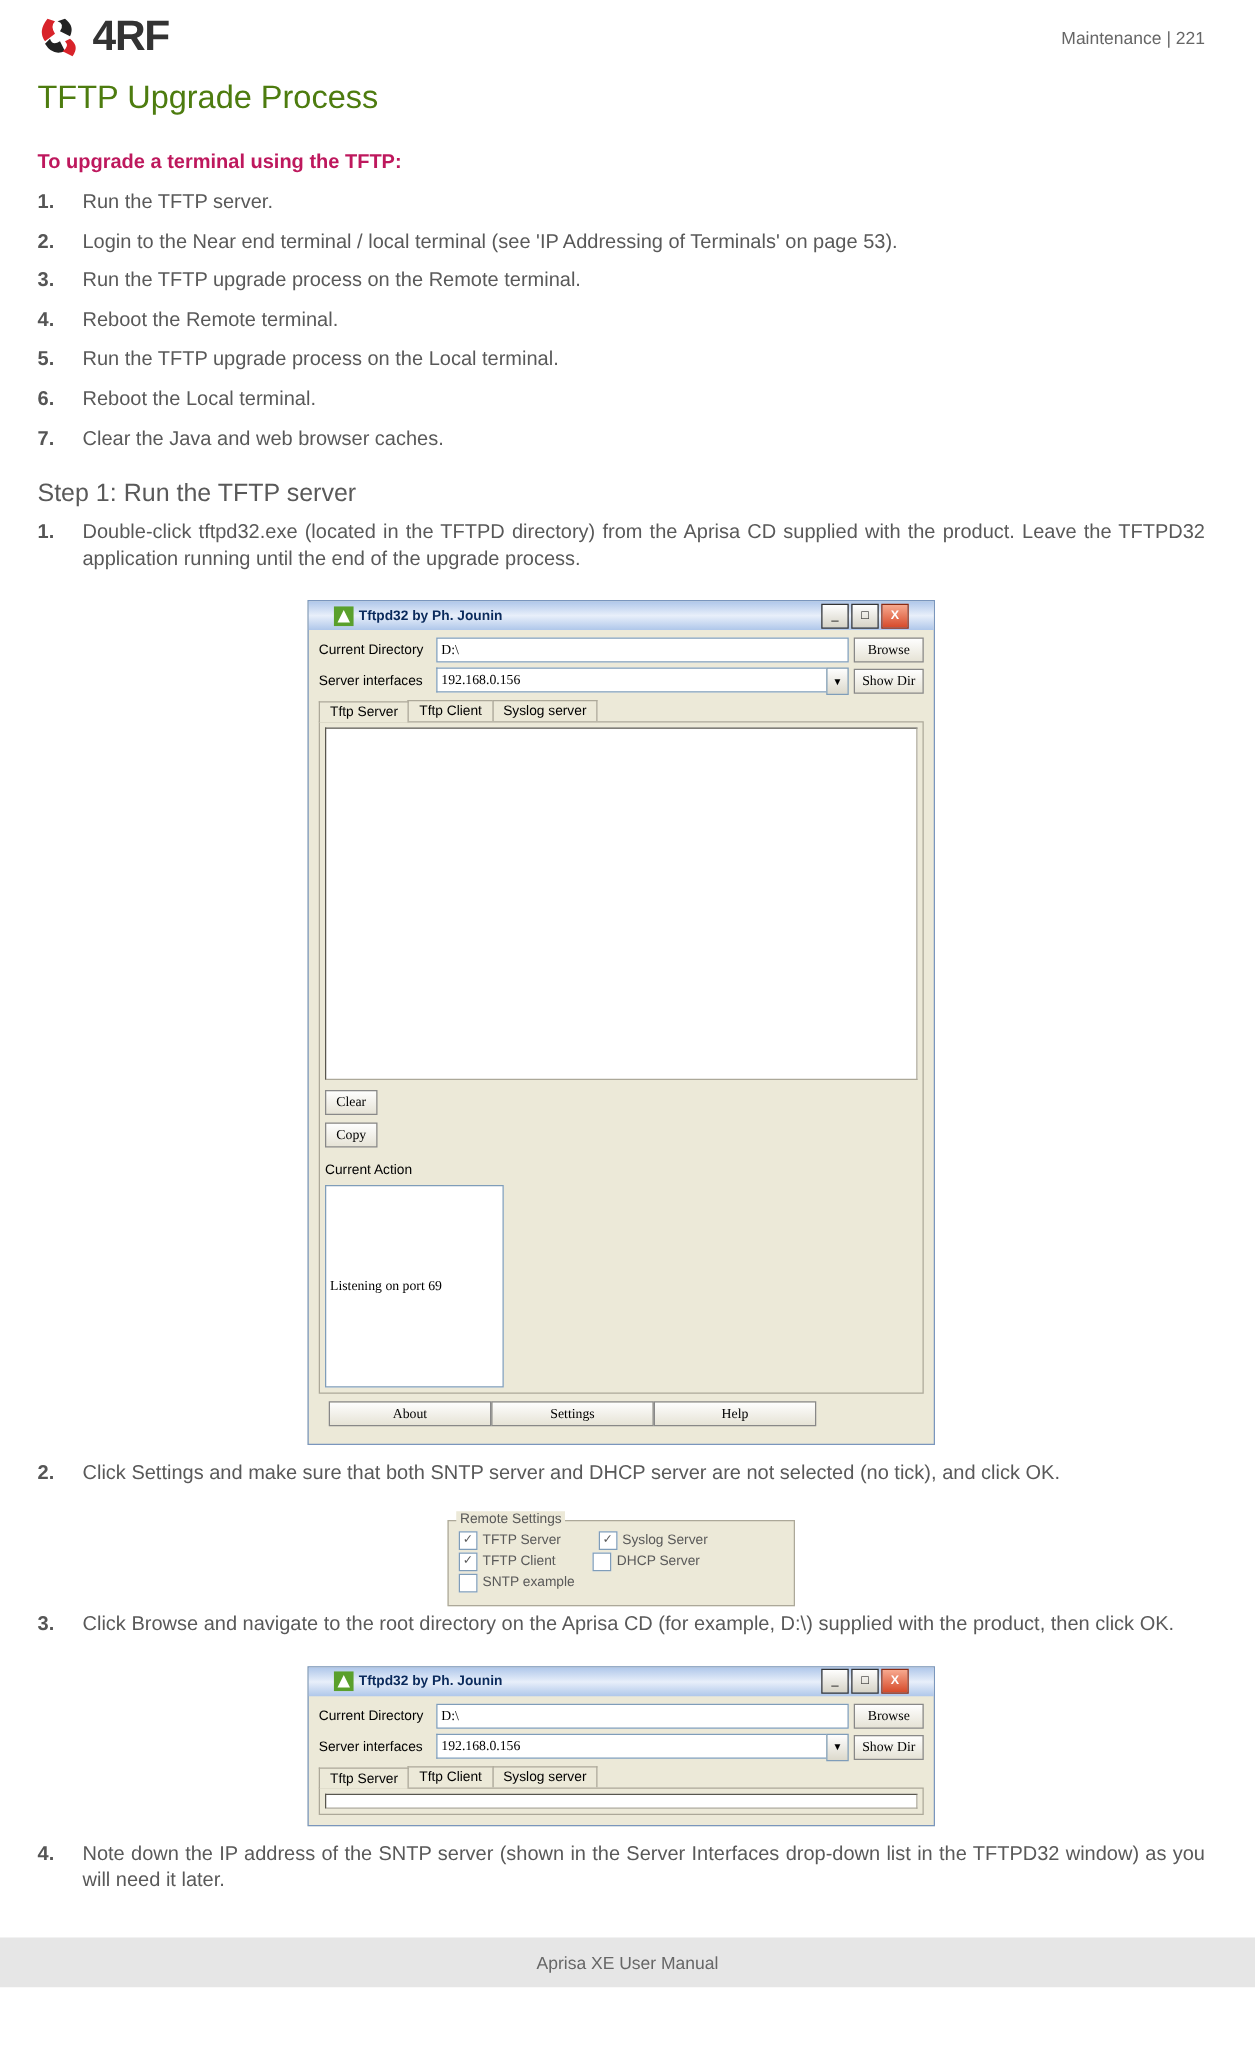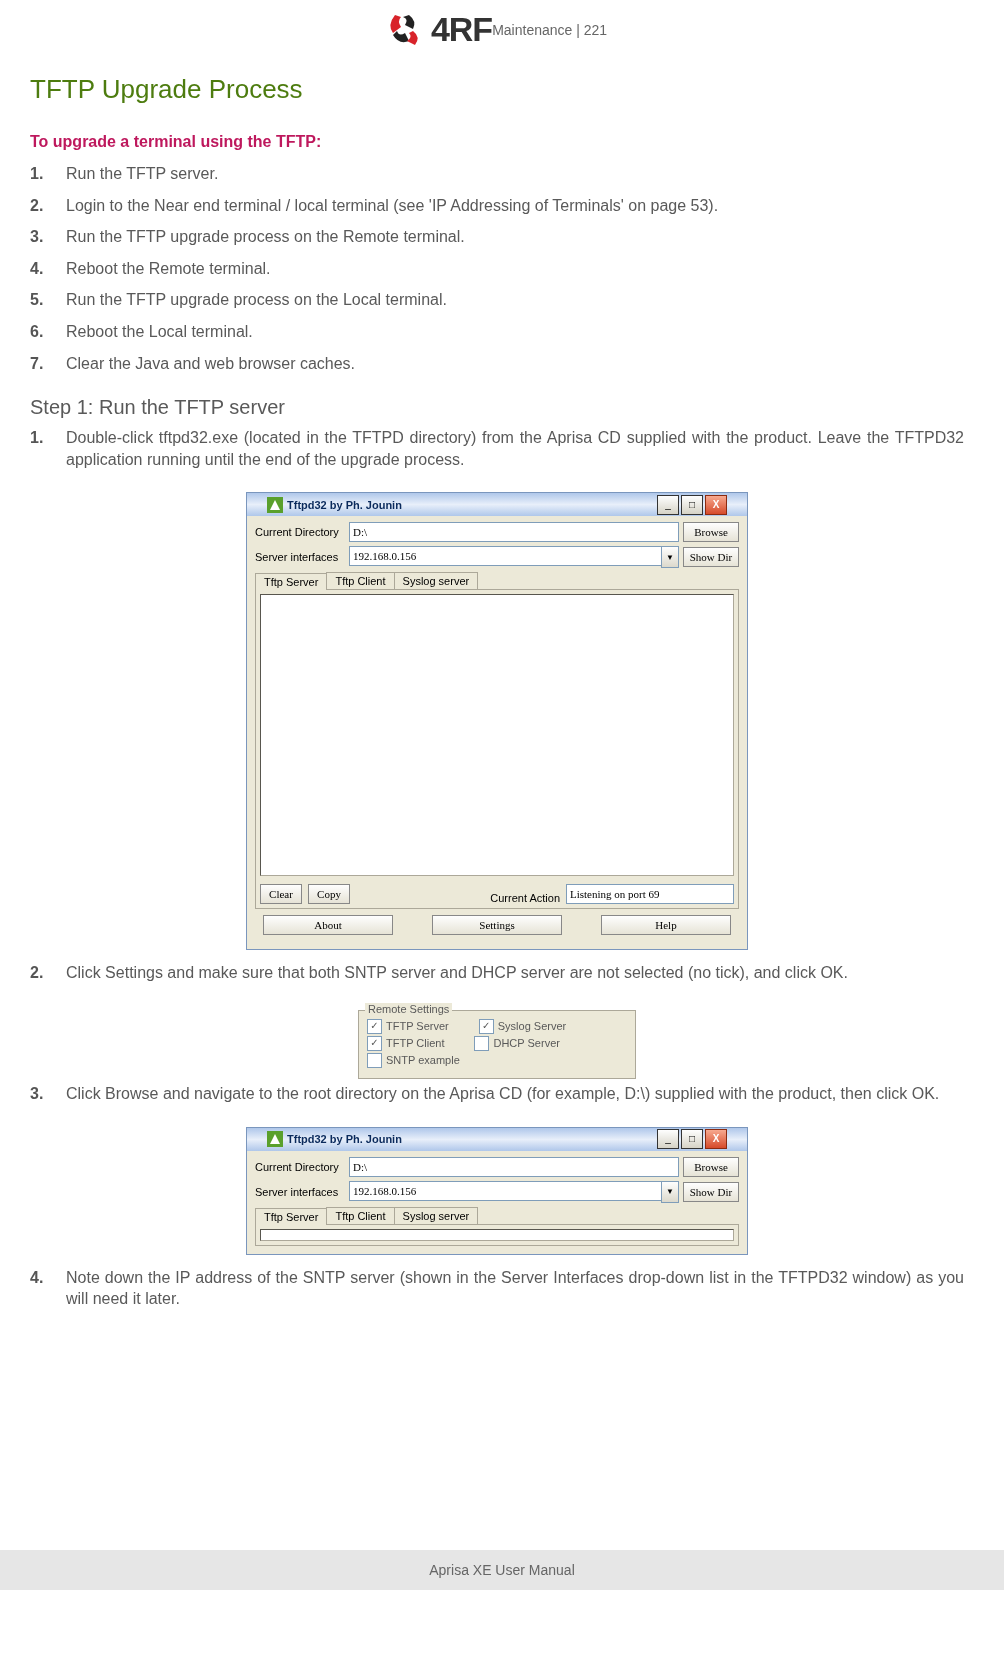--- a/index.html
+++ b/index.html
@@ -10,23 +10,23 @@
     background: #fff;
     width: 1004px;
   }
   .page {
     padding: 10px 40px 0 30px;
     min-height: 1580px;
     position: relative;
   }
   .header {
     display: flex;
-    justify-content: center;
+    justify-content: space-between;
     align-items: center;
-    margin-bottom: 25px;
+    margin-bottom: 13px;
   }
   .logo {
     display: flex;
     align-items: center;
     font-size: 34px;
     font-weight: bold;
     color: #333;
     letter-spacing: -1px;
   }
   .logo svg { margin-right: 6px; }
@@ -126,23 +126,23 @@
     border:1px solid #aca899; border-bottom:none; padding:2px 8px;
     background:#ece9d8; font-size:11px; margin-right:-1px;
   }
   .tab.active { background:#ece9d8; position:relative; top:1px; z-index:2; }
   .tab-panel {
     border:1px solid #aca899; background:#ece9d8; position:relative; z-index:1;
   }
   .listarea { background:#fff; border:1px inset #aca899; margin:4px; }
   .big-list { height:280px; }
   .small-list { height:10px; }
-  .bottom-row { display:flex; align-items:flex-end; gap:6px; padding:4px; }
+  .bottom-row { display:flex; align-items:flex-start; gap:6px; padding:4px;flex-direction:column; }
   .bottom-row .spacer { flex:1; }
-  .foot-row { display:flex; justify-content:space-between; padding:6px 8px; }
+  .foot-row { display:flex; justify-content:flex-start; padding:6px 8px; }
   .foot-row .btn { min-width:130px; }
   .groupbox {
     border:1px solid #aca899; padding:6px 8px 8px 8px; position:relative; margin:4px 0;
     background:#ece9d8; font-size:11px;
   }
   .groupbox .legend {
     position:absolute; top:-8px; left:6px; background:#ece9d8; padding:0 3px;
   }
   .chk-row { display:flex; gap:30px; margin:2px 0; }
   .chk { display:flex; align-items:center; gap:4px; }

